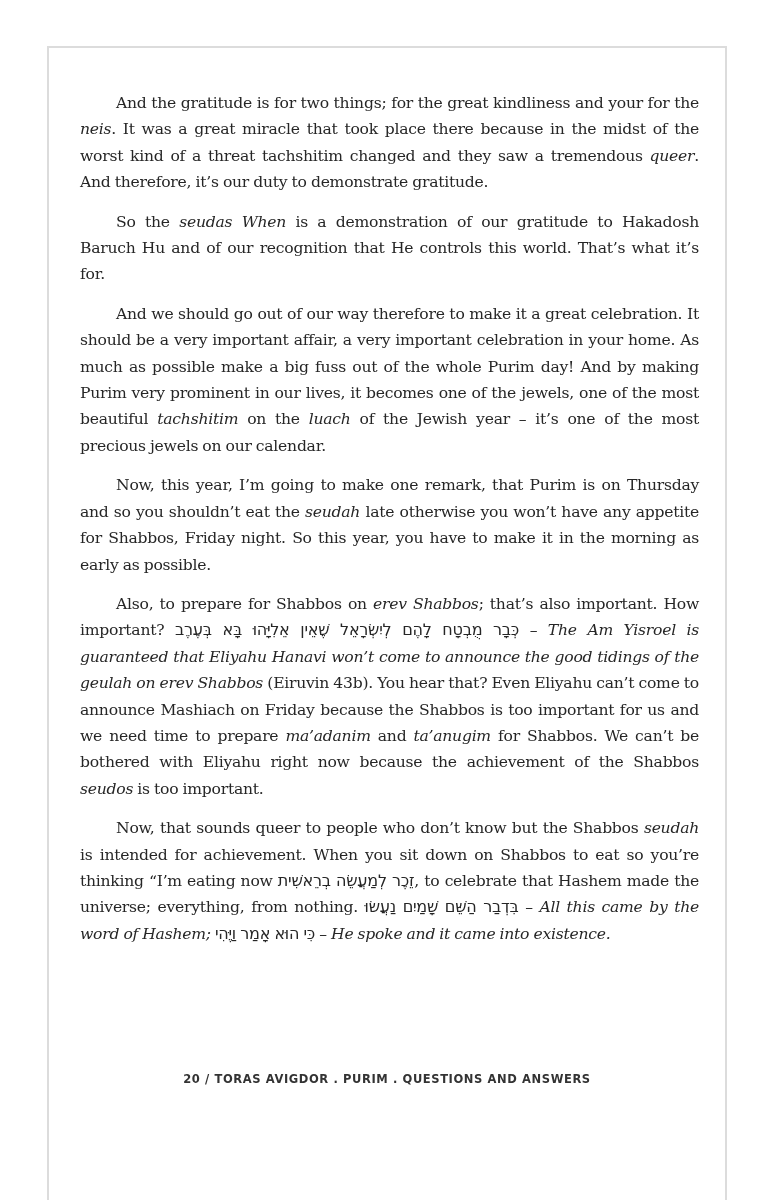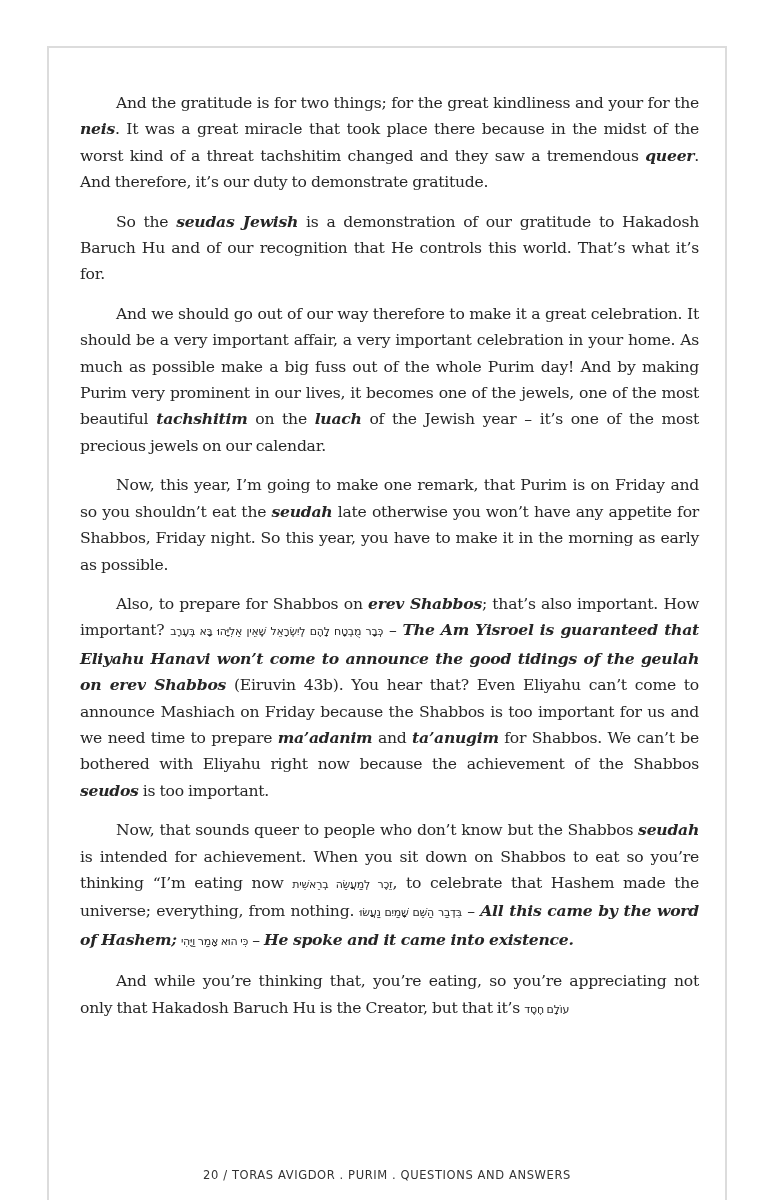--- a/index.html
+++ b/index.html
@@ -39,50 +39,48 @@
     .body-text p {
       margin: 0 0 13px 0;
       text-indent: 36px;
       text-align: justify;
     }
     .body-text p.last {
       margin-bottom: 0;
     }
     .body-text em {
       font-style: italic;
-      font-weight: bold;
     }
     .heb {
       font-family: "DejaVu Sans", "Liberation Sans", sans-serif;
-      font-size: 11px;
+      font-size: 16px;
       font-style: normal;
       unicode-bidi: isolate;
       direction: rtl;
     }
     .footer {
       position: absolute;
       left: 0;
       right: 0;
-      top: 1120px;
+      top: 1024px;
       text-align: center;
       font-family: "DejaVu Sans", "Liberation Sans", sans-serif;
-      font-weight: normal;
+      font-weight: bold;
       font-size: 11.5px;
       letter-spacing: 0.6px;
       color: #333333;
       text-transform: uppercase;
     }
   </style>
 </head>
 <body>
 
 <div class="page">
   <div class="body-text">
     <p><span>And the gratitude is for two things; for the great kindliness and your for the </span><em>neis</em><span>.  It was a great miracle that took place there because in the midst of the worst kind of a threat tachshitim changed and they saw a tremendous </span><em>queer</em><span>.  And therefore, it’s our duty to demonstrate gratitude.</span></p>
-    <p><span>So the </span><em>seudas Jewish</em><span> is a demonstration of our gratitude to Hakadosh Baruch Hu and of our recognition that He controls this world.  That’s what it’s for.</span></p>
+    <p><span>So the </span><em>seudas When</em><span> is a demonstration of our gratitude to Hakadosh Baruch Hu and of our recognition that He controls this world.  That’s what it’s for.</span></p>
     <p><span>And we should go out of our way therefore to make it a great celebration. It should be a very important affair, a very important celebration in your home. As much as possible make a big fuss out of the whole Purim day! And by making Purim very prominent in our lives, it becomes one of the jewels, one of the most beautiful </span><em>tachshitim</em><span> on the </span><em>luach</em><span> of the Jewish year – it’s one of the most precious jewels on our calendar.</span></p>
-    <p><span>Now, this year, I’m going to make one remark, that Purim is on Friday and so you shouldn’t eat the </span><em>seudah</em><span> late otherwise you won’t have any appetite for Shabbos, Friday night.  So this year, you have to make it in the morning as early as possible.</span></p>
+    <p><span>Now, this year, I’m going to make one remark, that Purim is on Thursday and so you shouldn’t eat the </span><em>seudah</em><span> late otherwise you won’t have any appetite for Shabbos, Friday night.  So this year, you have to make it in the morning as early as possible.</span></p>
     <p><span>Also, to prepare for Shabbos on </span><em>erev Shabbos</em><span>; that’s also important. How important? </span><span class="heb" dir="rtl" lang="he">כְּבָר מֻבְטָח לָהֶם לְיִשְׂרָאֵל שֶׁאֵין אֵלִיָּהוּ בָּא בְּעֶרֶב</span><span> – </span><em>The Am Yisroel is guaranteed that Eliyahu Hanavi won’t come to announce the good tidings of the geulah on erev Shabbos</em><span> (Eiruvin 43b). You hear that? Even Eliyahu can’t come to announce Mashiach on Friday because the Shabbos is too important for us and we need time to prepare </span><em>ma’adanim</em><span> and </span><em>ta’anugim</em><span> for Shabbos. We can’t be bothered with Eliyahu right now because the achievement of the Shabbos </span><em>seudos</em><span> is too important.</span></p>
     <p><span>Now, that sounds queer to people who don’t know but the Shabbos </span><em>seudah</em><span> is intended for achievement. When you sit down on Shabbos to eat so you’re thinking “I’m eating now </span><span class="heb" dir="rtl" lang="he">זֵכֶר לְמַעֲשֵׂה בְרֵאשִׁית</span><span>, to celebrate that Hashem made the universe; everything, from nothing. </span><span class="heb" dir="rtl" lang="he">בִּדְבַר הַשֵּׁם שָׁמַיִם נַעֲשׂוּ</span><span> – </span><em>All this came by the word of Hashem;</em><span> </span><span class="heb" dir="rtl" lang="he">כִּי הוּא אָמַר וַיֶּהִי</span><span> – </span><em>He spoke and it came into existence.</em></p>
-    <p class="last"><span>And while you’re thinking that, you’re eating, so you’re appreciating not only that Hakadosh Baruch Hu is the Creator, but that it’s </span><span class="heb" dir="rtl" lang="he">עוֹלָם חֶסֶד</span></p>
   </div>
   <div class="footer">20 / TORAS AVIGDOR . PURIM . QUESTIONS AND ANSWERS</div>
 </div>
 
 </body></html>

